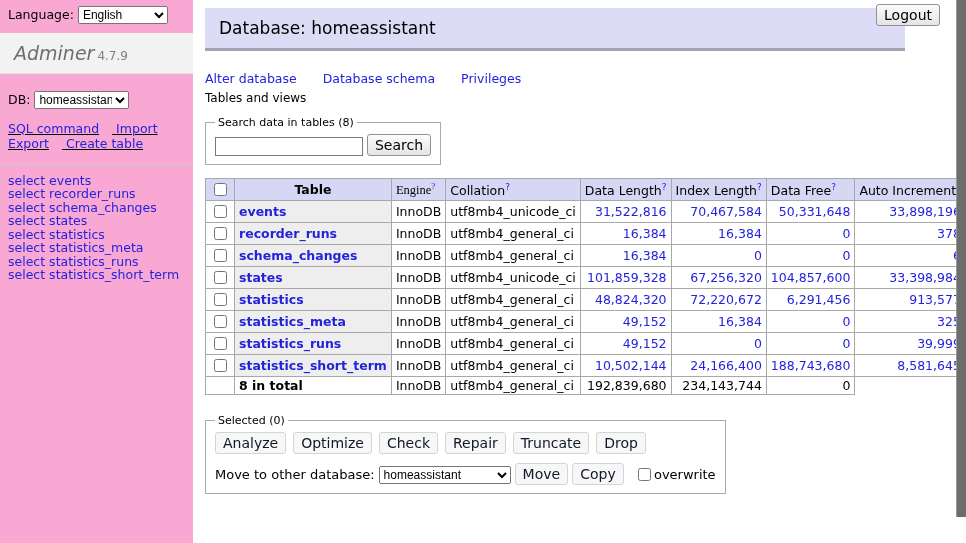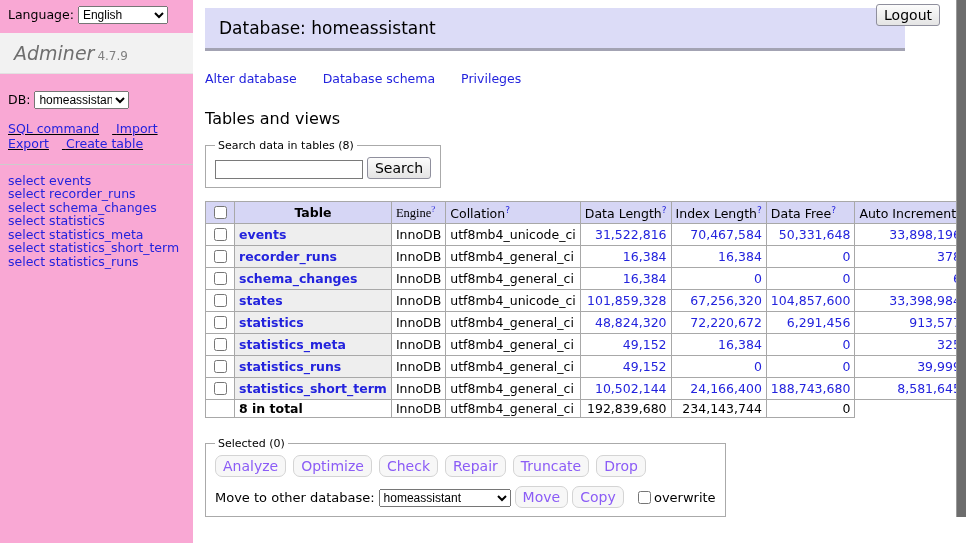--- a/index.html
+++ b/index.html
@@ -33,26 +33,26 @@
   
   #content{position:absolute;left:205px;top:0;width:700px;}
   #breadcrumb{display:inline-block;background:var(--breadcrumb_bg);padding:5px 9px;margin:0;}
   #breadcrumb .sep{color:#000;margin:0 3px;}
   #logout-btn{position:absolute;right:26px;top:4px;}
   button,input[type=button]{
     font-family:"DejaVu Sans","Liberation Sans",sans-serif;font-size:14px;
     background:linear-gradient(#fcfcfc,#e4e4e4);border:1px solid #8f8f9d;border-radius:3px;
     padding:2px 7px;color:#000;cursor:pointer;
   }
-  button:disabled{color:#8b5cf6;border-color:#d4d4d4;background:#f7f7f7;cursor:default;border-radius:7px;}
+  button:disabled{color:#0f172a;border-color:#d4d4d4;background:#f7f7f7;cursor:default;}
   h2{margin:8px 0 0 0;background:var(--accent_title_bg);border-bottom:3px solid #a3a3b3;
      padding:10px 14px;font-size:17px;font-weight:normal;}
   .links-row{margin:20px 0 0 0;}
   .links-row a{margin-right:22px;}
-  h3{margin:23px 0 11px 0;font-size:16px;font-weight:normal;}
+  h3{margin:5px 0 11px 0;font-size:12px;font-weight:normal;}
 
   fieldset{display:inline-block;border:1px solid #aaa;margin:0;padding:5px 9px 8px 9px;}
   legend{font-size:11px;padding:0 3px;}
   #search-fieldset input[type=text]{width:148px;height:19px;border:1px solid #7a7a7a;font-size:12px;padding:1px 3px;}
 
   
   table{border-collapse:collapse;margin-top:13px;font-size:12.5px;}
   th,td{border:1px solid #a8a8a8;padding:1px 4px;height:17px;white-space:nowrap;}
   thead th,thead td{background:var(--table_header_bg);font-weight:normal;text-align:left;}
   thead th.col-table{font-weight:bold;text-align:center;}
@@ -99,24 +99,25 @@
   <p class="actions">
     <a>SQL command</a>
     <a>Import</a>
     <a>Export</a>
     <a>Create table</a>
   </p>
   <div class="tables-links">
     <a>select events</a>
     <a>select recorder_runs</a>
     <a>select schema_changes</a>
+    <a>select states</a>
     <a>select statistics</a>
     <a>select statistics_meta</a>
+    <a>select statistics_runs</a>
     <a>select statistics_short_term</a>
-    <a>select statistics_runs</a>
   </div>
 </div>
 
 <div id="content">
 
   <h2>Database: homeassistant</h2>
 
   <p class="links-row">
     <a>Alter database</a>
     <a>Database schema</a>

